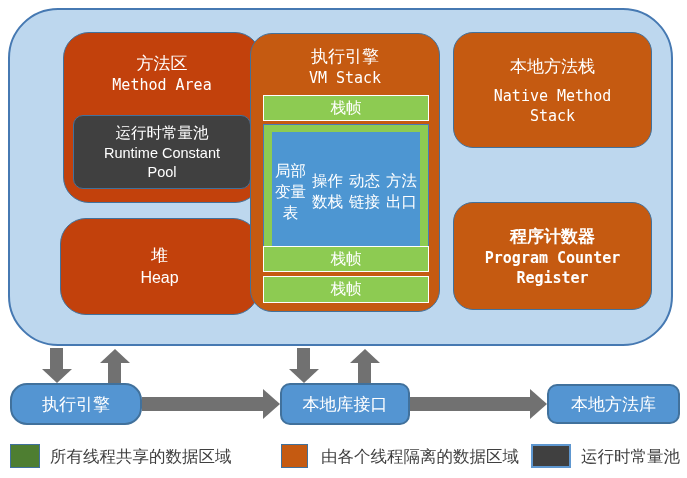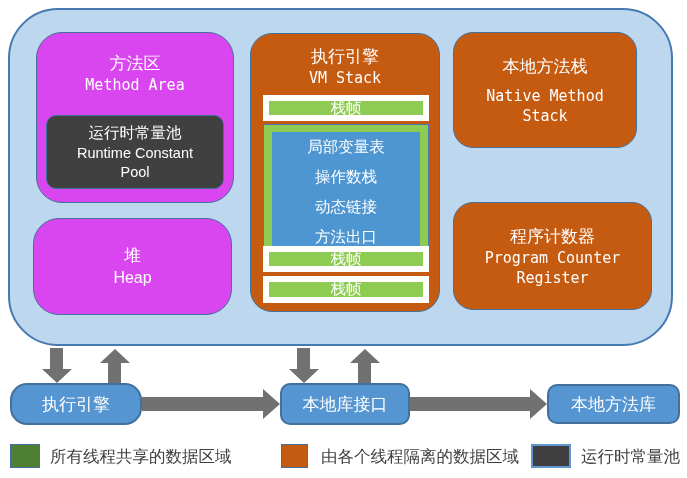--- a/index.html
+++ b/index.html
@@ -4,53 +4,53 @@
 <style>
   html,body{margin:0;padding:0;background:#ffffff;}
   body{font-family:"Liberation Sans",sans-serif;}
   .stage{position:relative;width:687px;height:478px;background:#ffffff;overflow:hidden;}
 
   
   .runtime{position:absolute;left:8px;top:8px;width:665px;height:338px;
     background:#BDD7EE;border:2px solid #4679B2;border-radius:50px;box-sizing:border-box;}
 
   .box{position:absolute;box-sizing:border-box;color:#fff;text-align:center;}
-  .green{background:#d946ef;border:1px solid #41719C;}
+  .green{background:#c2410c;border:1px solid #41719C;margin-left:27px;}
   .orange{background:#C55A11;border:1px solid #41719C;}
   .zh{font-size:17px;line-height:23px;}
   .en{font-family:"DejaVu Sans Mono",monospace;font-size:15px;line-height:20px;margin:0 auto;}
   .ensans{font-family:"Liberation Sans",sans-serif;font-size:14.5px;line-height:19px;margin:0 auto;}
 
   .method-area{left:36px;top:32px;width:198px;height:171px;border-radius:26px;padding-top:19px;}
   .dark-box{position:absolute;left:9px;top:82px;width:178px;height:74px;background:#404040;
     border:1.5px solid #41719C;border-radius:10px;box-sizing:border-box;padding-top:6px;}
   .dark-box .zh{font-size:15.5px;line-height:22px;}
   .dark-box .ensans{max-width:140px;}
 
   .heap{left:33px;top:218px;width:199px;height:97px;border-radius:26px;
     display:flex;flex-direction:column;justify-content:center;}
   .heap .ensans{font-size:16px;line-height:22px;}
 
   .vm-stack{left:250px;top:33px;width:190px;height:279px;border-radius:22px;padding-top:11px;}
-  .frame{position:absolute;left:12px;width:166px;background:#8DCB52;border:6px solid #ffffff;
+  .frame{position:absolute;left:12px;width:166px;background:#8DCB52;border:1px solid #ffffff;
     box-sizing:border-box;display:flex;align-items:center;justify-content:center;
     color:#fff;font-size:15.5px;}
   .frame1{top:61px;height:26px;}
   .frame2{top:212px;height:26px;}
   .frame3{top:242px;height:27px;}
   .frame-detail{position:absolute;left:12px;top:90px;width:166px;height:136px;
     background:#8DCB52;border:1px solid #4979B8;box-sizing:border-box;
-    display:flex;flex-direction:column;gap:0;padding:7px 8px;}
+    display:flex;gap:0;padding:7px 8px;}
   .cell{flex:1;background:#4D96D2;display:flex;align-items:center;justify-content:center;
     color:#fff;font-size:15.5px;}
 
-  .native-stack{left:453px;top:32px;width:184px;height:116px;border-radius:20px;
+  .native-stack{left:453px;top:32px;width:199px;height:116px;border-radius:20px;
     display:flex;flex-direction:column;justify-content:center;gap:8px;}
   .pc-register{left:453px;top:202px;width:199px;height:108px;border-radius:20px;
-    display:flex;flex-direction:column;justify-content:center;}
+    display:flex;flex-direction:column;justify-content:center;font-weight:bold;}
   .native-stack .en,.pc-register .en{max-width:150px;}
 
   
   .bottom-box{position:absolute;background:#5495D2;border:2px solid #41719C;border-radius:10px;
     box-sizing:border-box;color:#fff;font-size:17px;display:flex;align-items:center;justify-content:center;}
   .engine{left:10px;top:383px;width:132px;height:42px;border-radius:17px;}
   .interface{left:280px;top:383px;width:130px;height:42px;}
   .libraries{left:547px;top:384px;width:133px;height:40px;}
 
   

